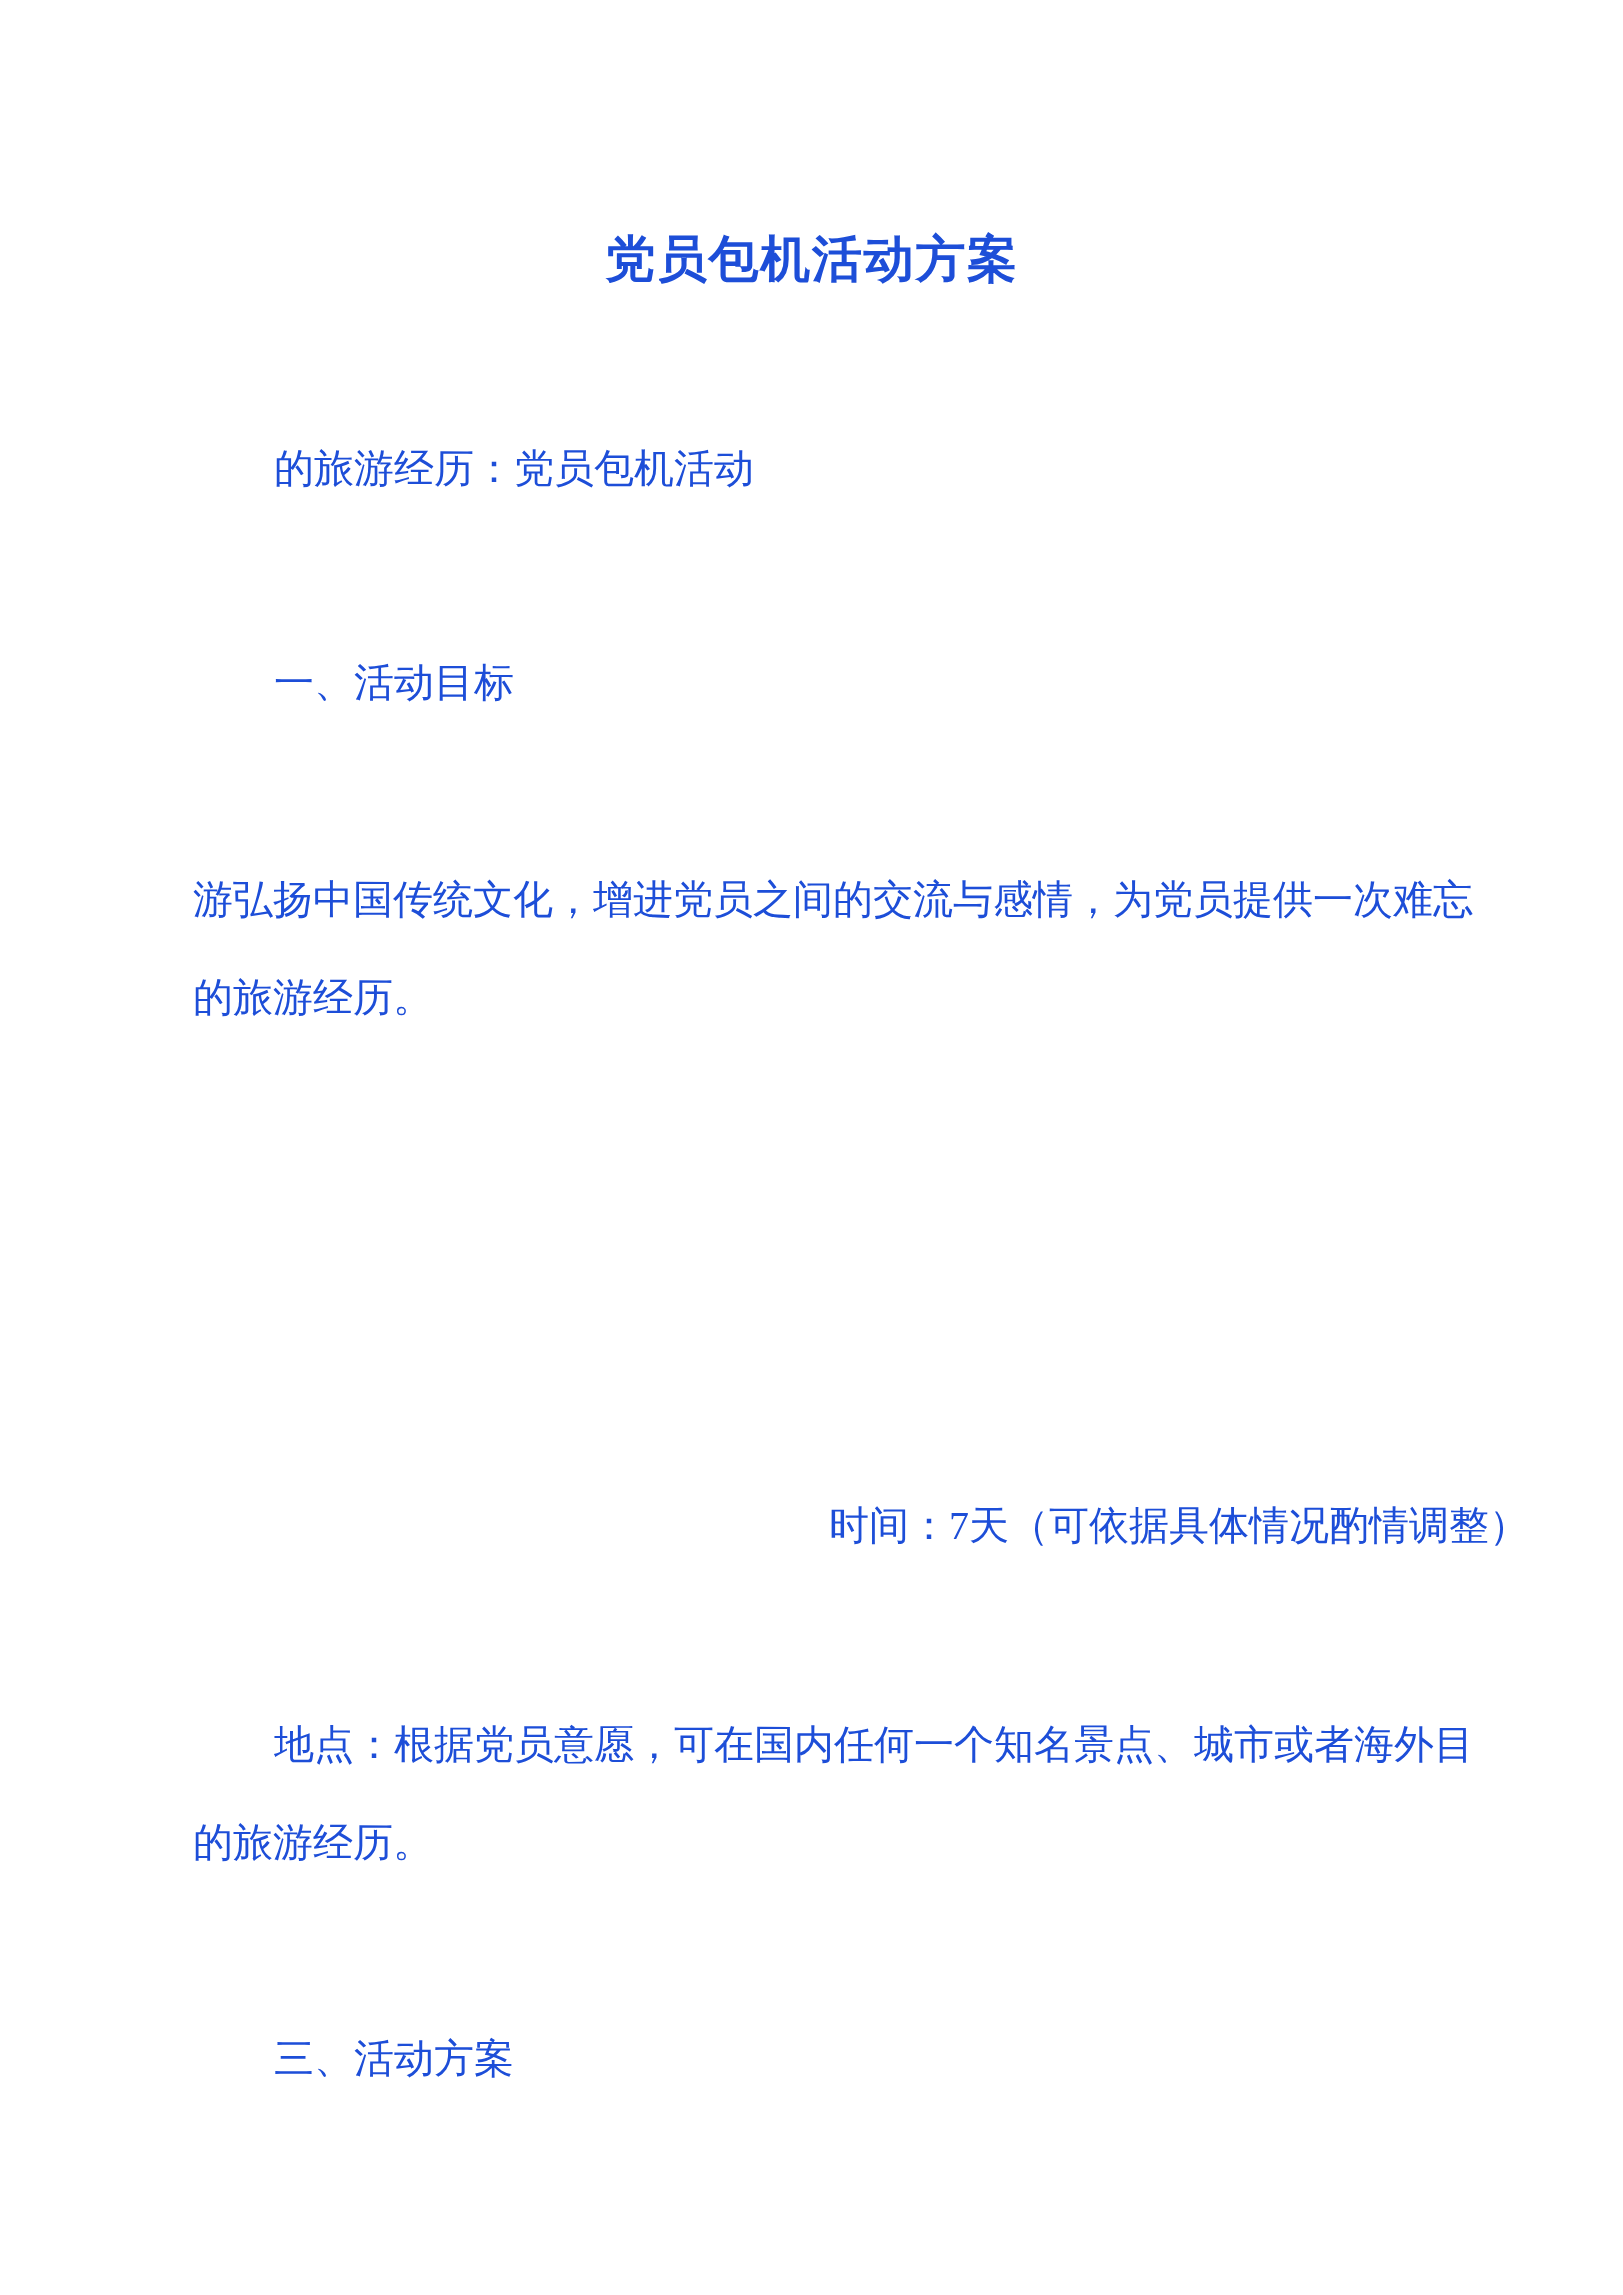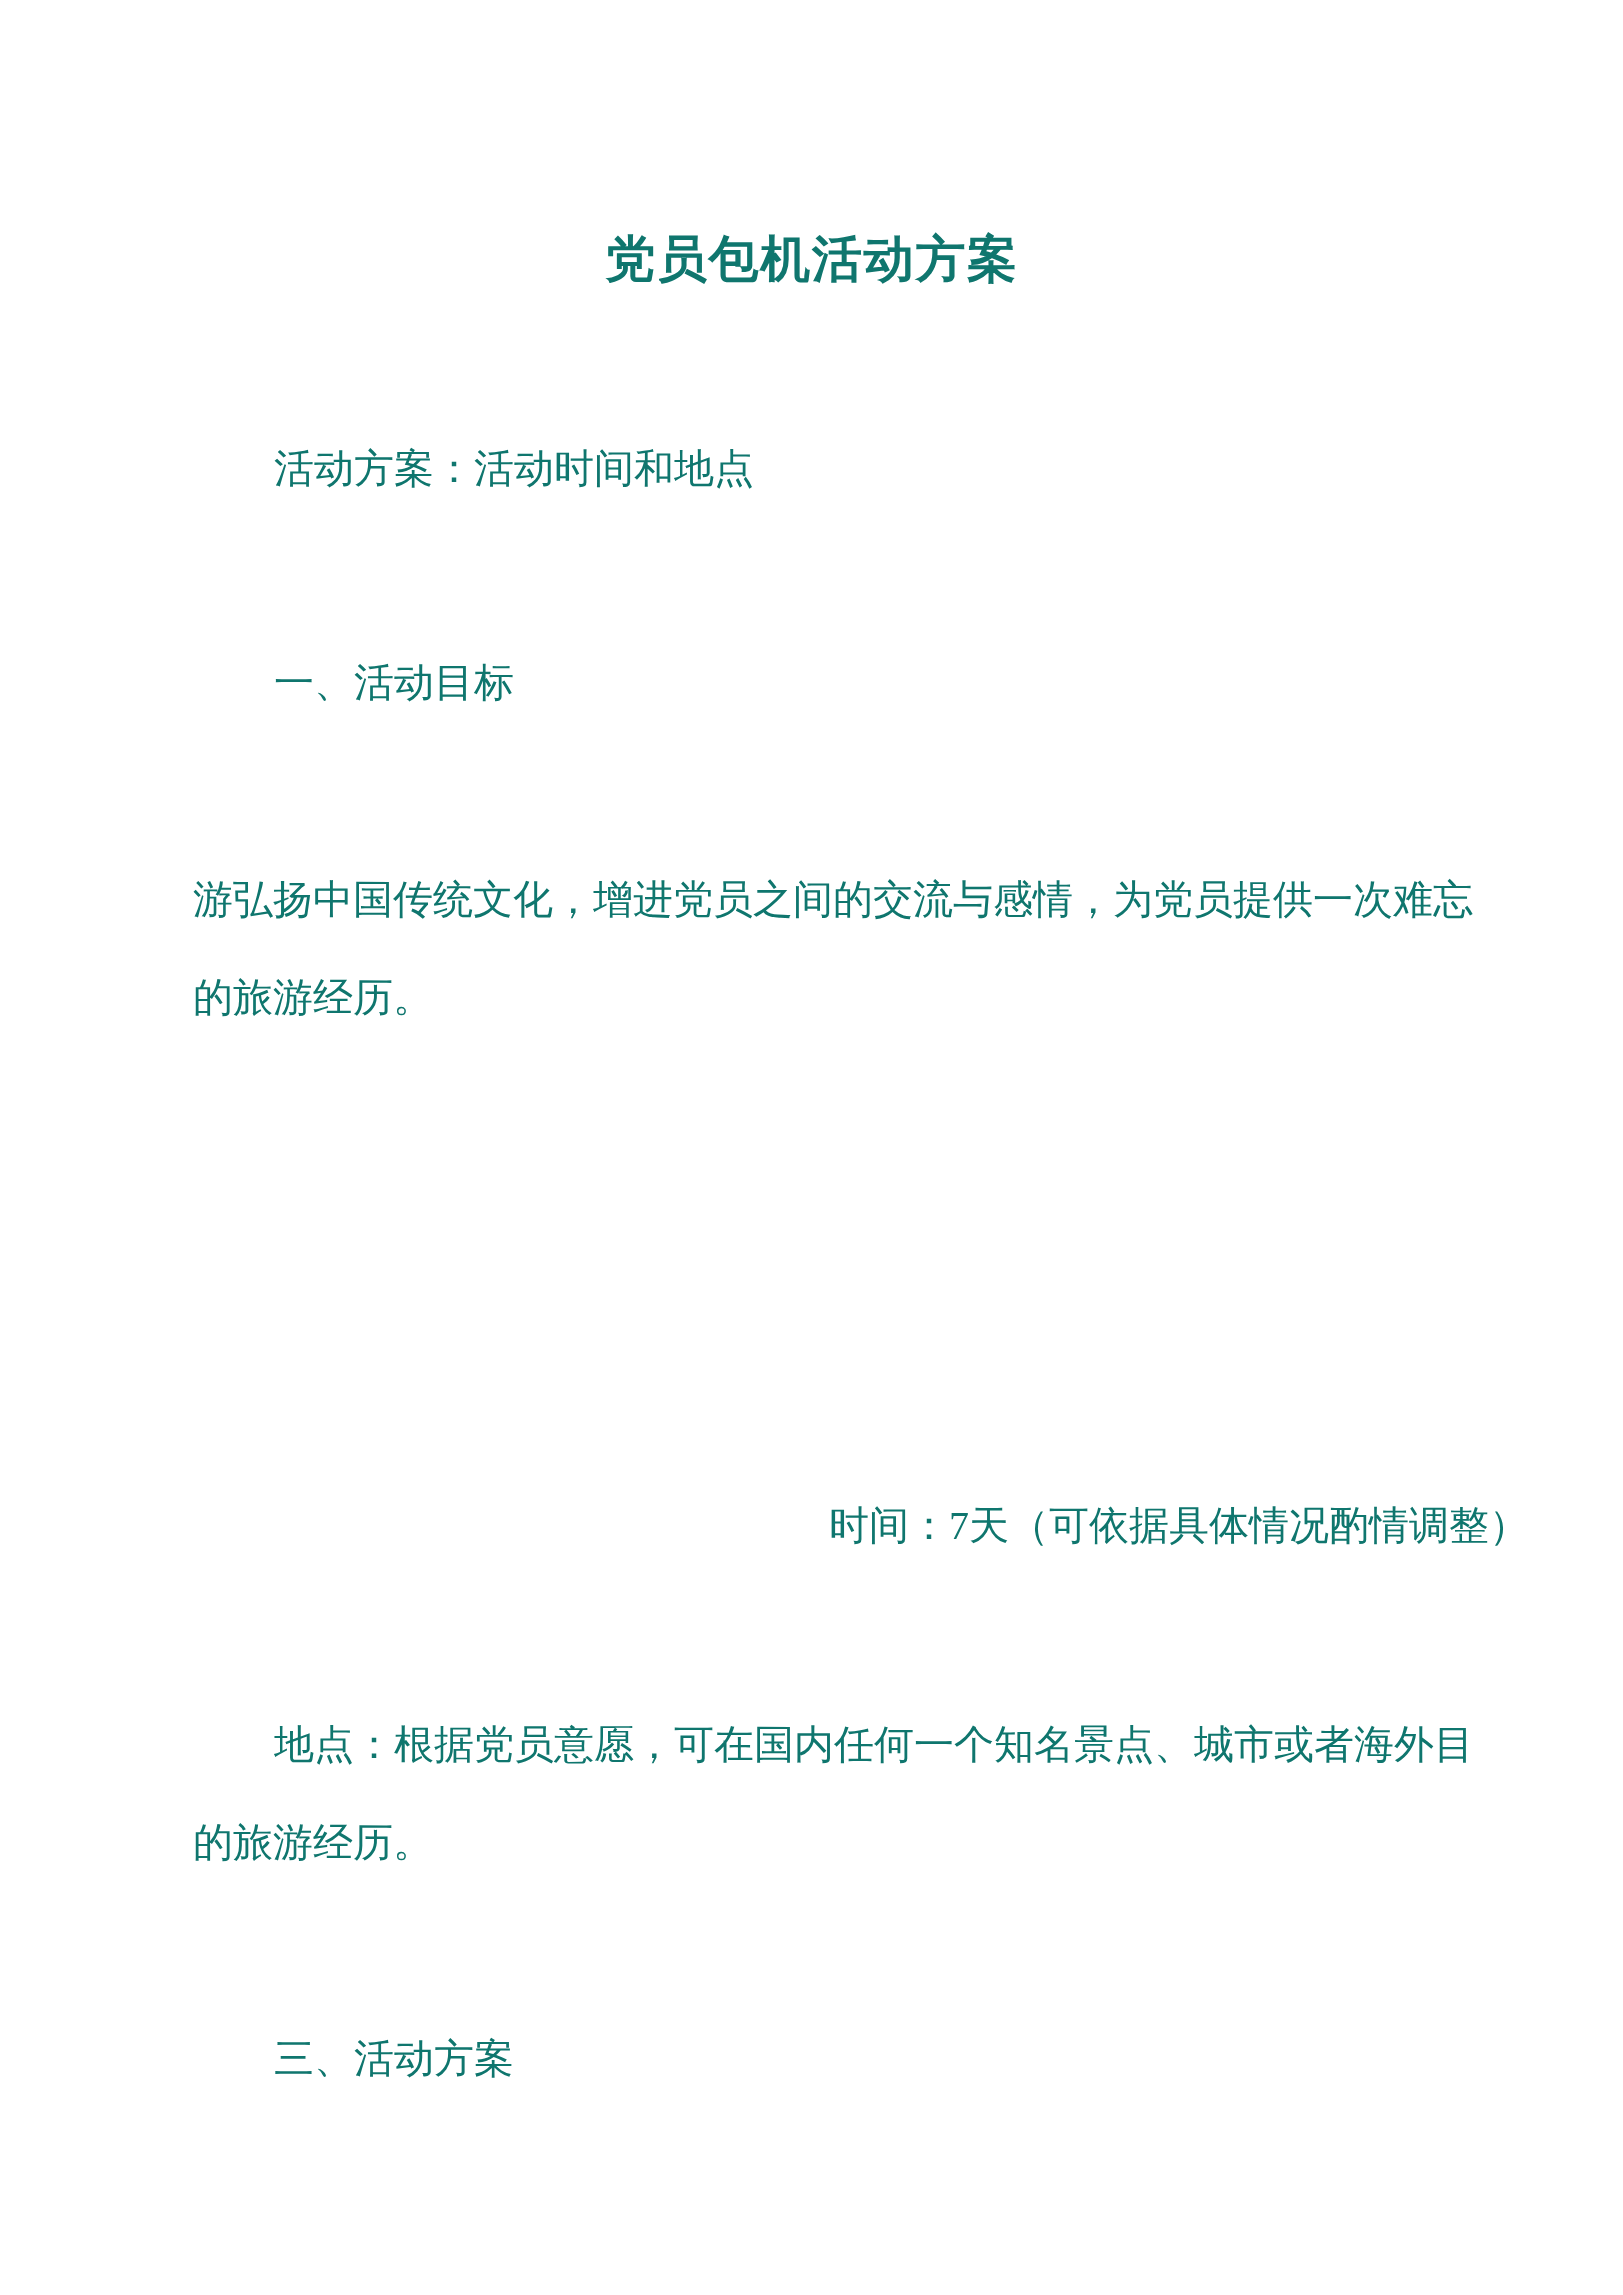--- a/index.html
+++ b/index.html
@@ -6,21 +6,21 @@
     margin: 0;
     padding: 0;
     background: #ffffff;
   }
   .page {
     position: relative;
     width: 1624px;
     height: 2295px;
     background: #ffffff;
     font-family: "Liberation Serif", "DejaVu Serif", serif;
-    color: #0f766e;
+    color: #1d4ed8;
     overflow: hidden;
   }
   .doc-title {
     position: absolute;
     left: 0;
     top: 191px;
     width: 1624px;
     text-align: center;
     font-size: 50px;
     font-weight: bold;
@@ -49,21 +49,21 @@
   .b-h3       { top: 2010px; }
 </style>
 </head>
 <body>
 
 <div class="page">
 
   <h1 class="doc-title">党员包机活动方案</h1>
 
   <div class="block b-intro">
-    <div class="line indent">活动方案：活动时间和地点</div>
+    <div class="line indent">的旅游经历：党员包机活动</div>
   </div>
 
   <div class="block b-h1">
     <div class="line indent">一、活动目标</div>
   </div>
 
   <div class="block b-p1">
     <div class="line">游弘扬中国传统文化，增进党员之间的交流与感情，为党员提供一次难忘</div>
     <div class="line">的旅游经历。</div>
   </div>

